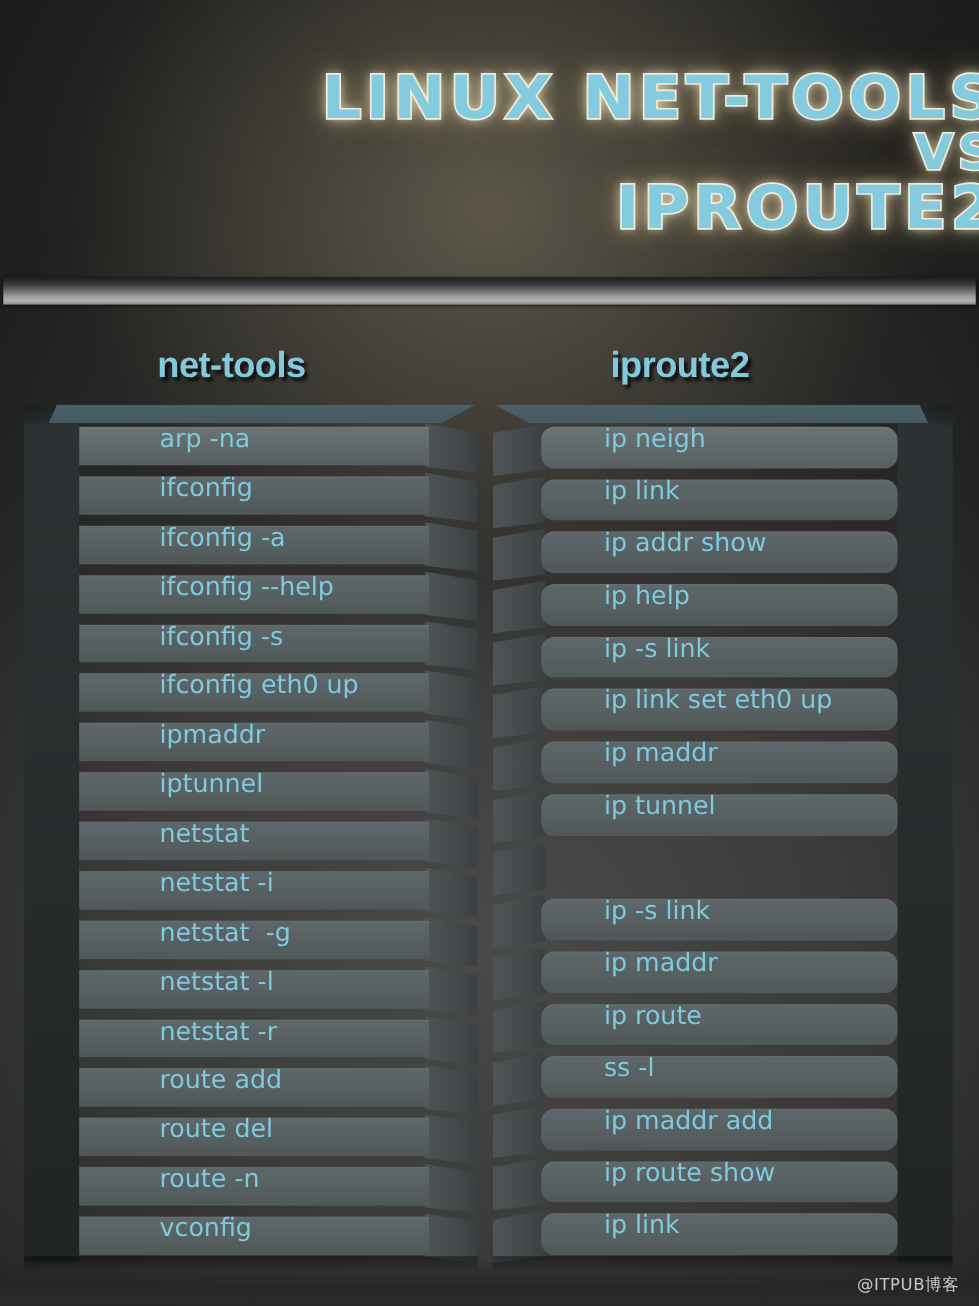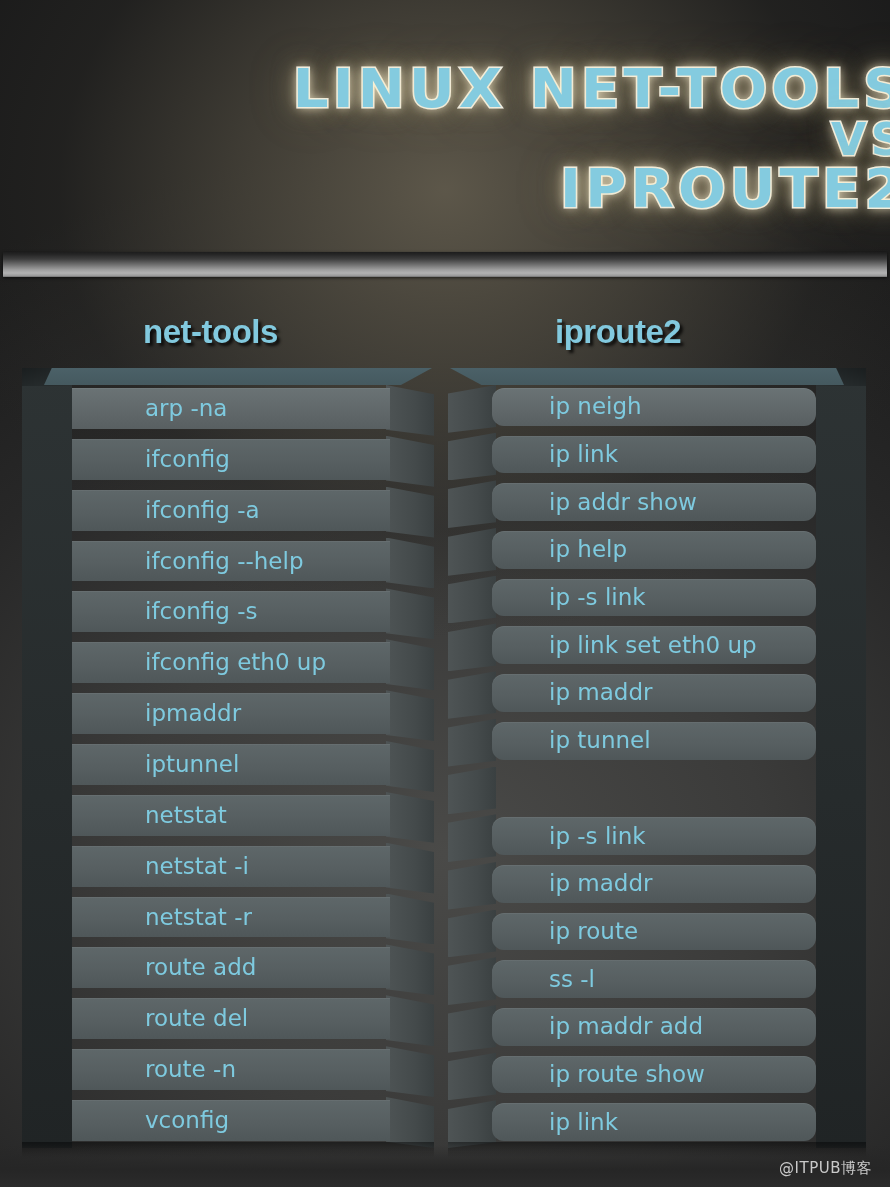--- a/index.html
+++ b/index.html
@@ -158,21 +158,20 @@
   }
   .ped-left  .step .bevel{ right:0; clip-path:polygon(0 0, 100% 18%, 100% 100%, 0 88%); }
   .ped-right .step .bevel{ left:0;  clip-path:polygon(0 18%, 100% 0, 100% 88%, 0 100%); }
 
   
   .step .face{
     position:absolute;
     top:3px; bottom:7px;
     background:linear-gradient(to bottom,#5e6769 0%,#575f61 55%,#4f5759 100%);
     display:flex;
-    align-items:center;
     box-shadow:inset 0 1px 0 rgba(255,255,255,0.05);
   }
   .ped-left  .step .face{ left:0;  right:44px; }
   .ped-right .step .face{ right:0; left:44px;border-radius:12px; }
 
   .step .label{
     font-family:"DejaVu Sans", sans-serif;
     font-size:23px;
     color:#7ecadf;
     white-space:pre;
@@ -289,20 +288,32 @@
         </div>
         <div class="step">
           <div class="bevel"></div>
           <div class="face">
             <span class="label">netstat -i</span>
           </div>
         </div>
         <div class="step">
           <div class="bevel"></div>
           <div class="face">
+            <span class="label">netstat  -g</span>
+          </div>
+        </div>
+        <div class="step">
+          <div class="bevel"></div>
+          <div class="face">
+            <span class="label">netstat -l</span>
+          </div>
+        </div>
+        <div class="step">
+          <div class="bevel"></div>
+          <div class="face">
             <span class="label">netstat -r</span>
           </div>
         </div>
         <div class="step">
           <div class="bevel"></div>
           <div class="face">
             <span class="label">route add</span>
           </div>
         </div>
         <div class="step">

